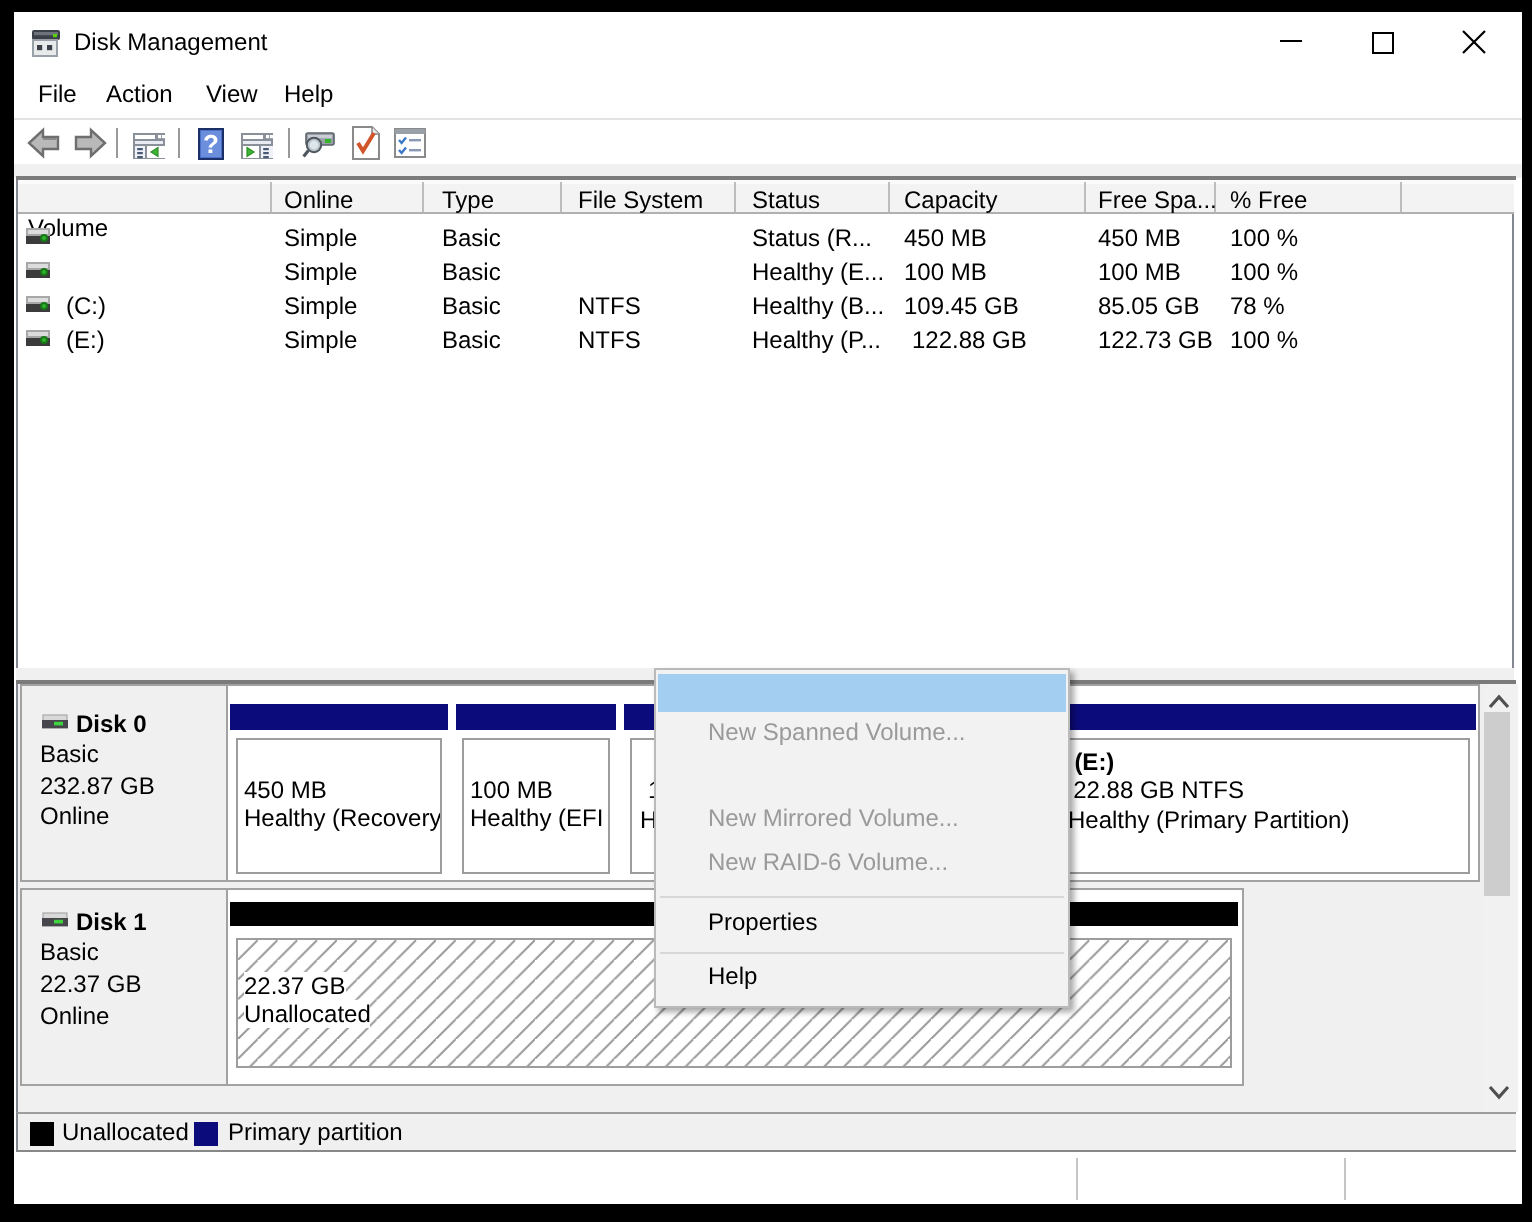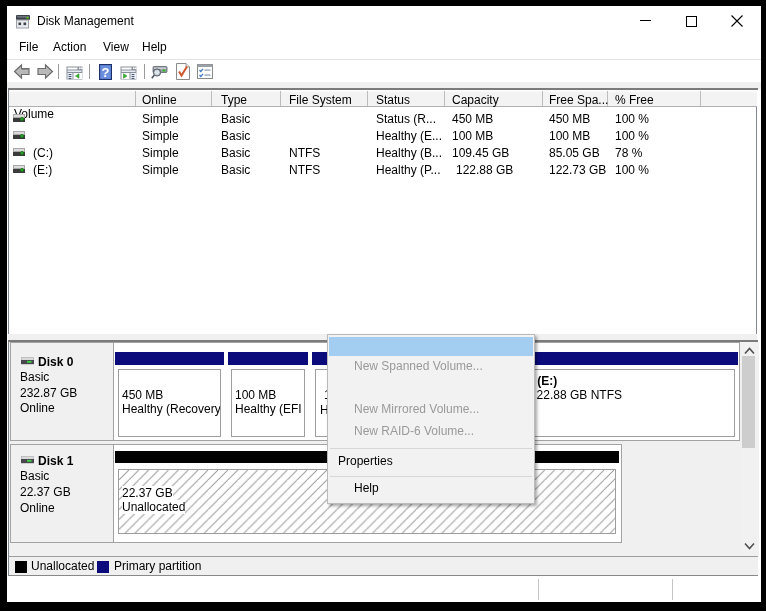--- a/index.html
+++ b/index.html
@@ -217,20 +217,21 @@
   <div class="abs pbox" style="left:315px;top:369px;width:199px;height:68px;">
     <div class="abs ptext" style="left:14px;top:4px;font-weight:bold;">(C:)</div>
     <div class="abs ptext" style="left:8px;top:18.3px;">109.45 GB NTFS</div>
     <div class="abs ptext" style="left:4px;top:32.6px;">Healthy (Boot, Page File, Crash</div>
     </div>
 
   <div class="abs" style="left:521px;top:352px;width:217px;height:13px;background:#0b0b7c;"></div>
   <div class="abs pbox" style="left:524px;top:369px;width:211px;height:68px;">
     <div class="abs ptext" style="left:12.2px;top:3.6px;font-weight:bold;">(E:)</div>
     <div class="abs ptext" style="left:11.6px;top:18.3px;">22.88 GB NTFS</div>
+    <div class="abs ptext" style="left:9px;top:32.6px;">Healthy (Primary Partition)</div>
     </div>
 
   <div class="abs" style="left:10px;top:444px;width:612px;height:99px;border:1px solid #a2a2a2;background:#f0f0f0;box-sizing:border-box;"></div>
   <div class="abs" style="left:113px;top:445px;width:508px;height:97px;background:#fff;border-left:1px solid #a2a2a2;box-sizing:border-box;"></div>
   <svg class="abs" style="left:21px;top:455.5px;" width="13" height="8" viewBox="0 0 13 8">
     <rect x="0.5" y="0.5" width="12" height="3" fill="#d9d9d9" stroke="#a8a8a8" stroke-width="0.6"></rect>
     <rect x="0" y="3" width="13" height="4.2" fill="#46464c"></rect>
     <rect x="6" y="3.9" width="4.5" height="1.8" fill="#3fd43f"></rect>
   </svg>
   <div class="abs dlabel" style="left:38px;top:454.3px;font-weight:bold;">Disk 1</div>
@@ -266,16 +267,16 @@
 
   <div class="abs" style="left:538px;top:579px;width:1px;height:21px;background:#c5c5c5;"></div>
   <div class="abs" style="left:672px;top:579px;width:1px;height:21px;background:#c5c5c5;"></div>
 
   <div class="abs" style="left:327px;top:334px;width:208px;height:170px;background:#f2f2f2;border:1px solid #bababa;box-sizing:border-box;box-shadow:2px 2px 3px rgba(0,0,0,0.35);"></div>
   <div class="abs" style="left:329px;top:336.5px;width:204px;height:19px;background:#a3cdf1;"></div>
   <div class="abs mitem mdis" style="left:354px;top:356px;">New Spanned Volume...</div>
   <div class="abs mitem mdis" style="left:354px;top:399px;">New Mirrored Volume...</div>
   <div class="abs mitem mdis" style="left:354px;top:420.5px;">New RAID-6 Volume...</div>
   <div class="abs" style="left:330px;top:447.5px;width:202px;height:1px;background:#d7d7d7;"></div>
-  <div class="abs mitem" style="left:338px;top:450.5px;">Properties</div>
+  <div class="abs mitem" style="left:354px;top:450.5px;">Properties</div>
   <div class="abs" style="left:330px;top:475.5px;width:202px;height:1px;background:#d7d7d7;"></div>
   <div class="abs mitem" style="left:354px;top:478px;">Help</div>
 </div>
 
 </body></html>

